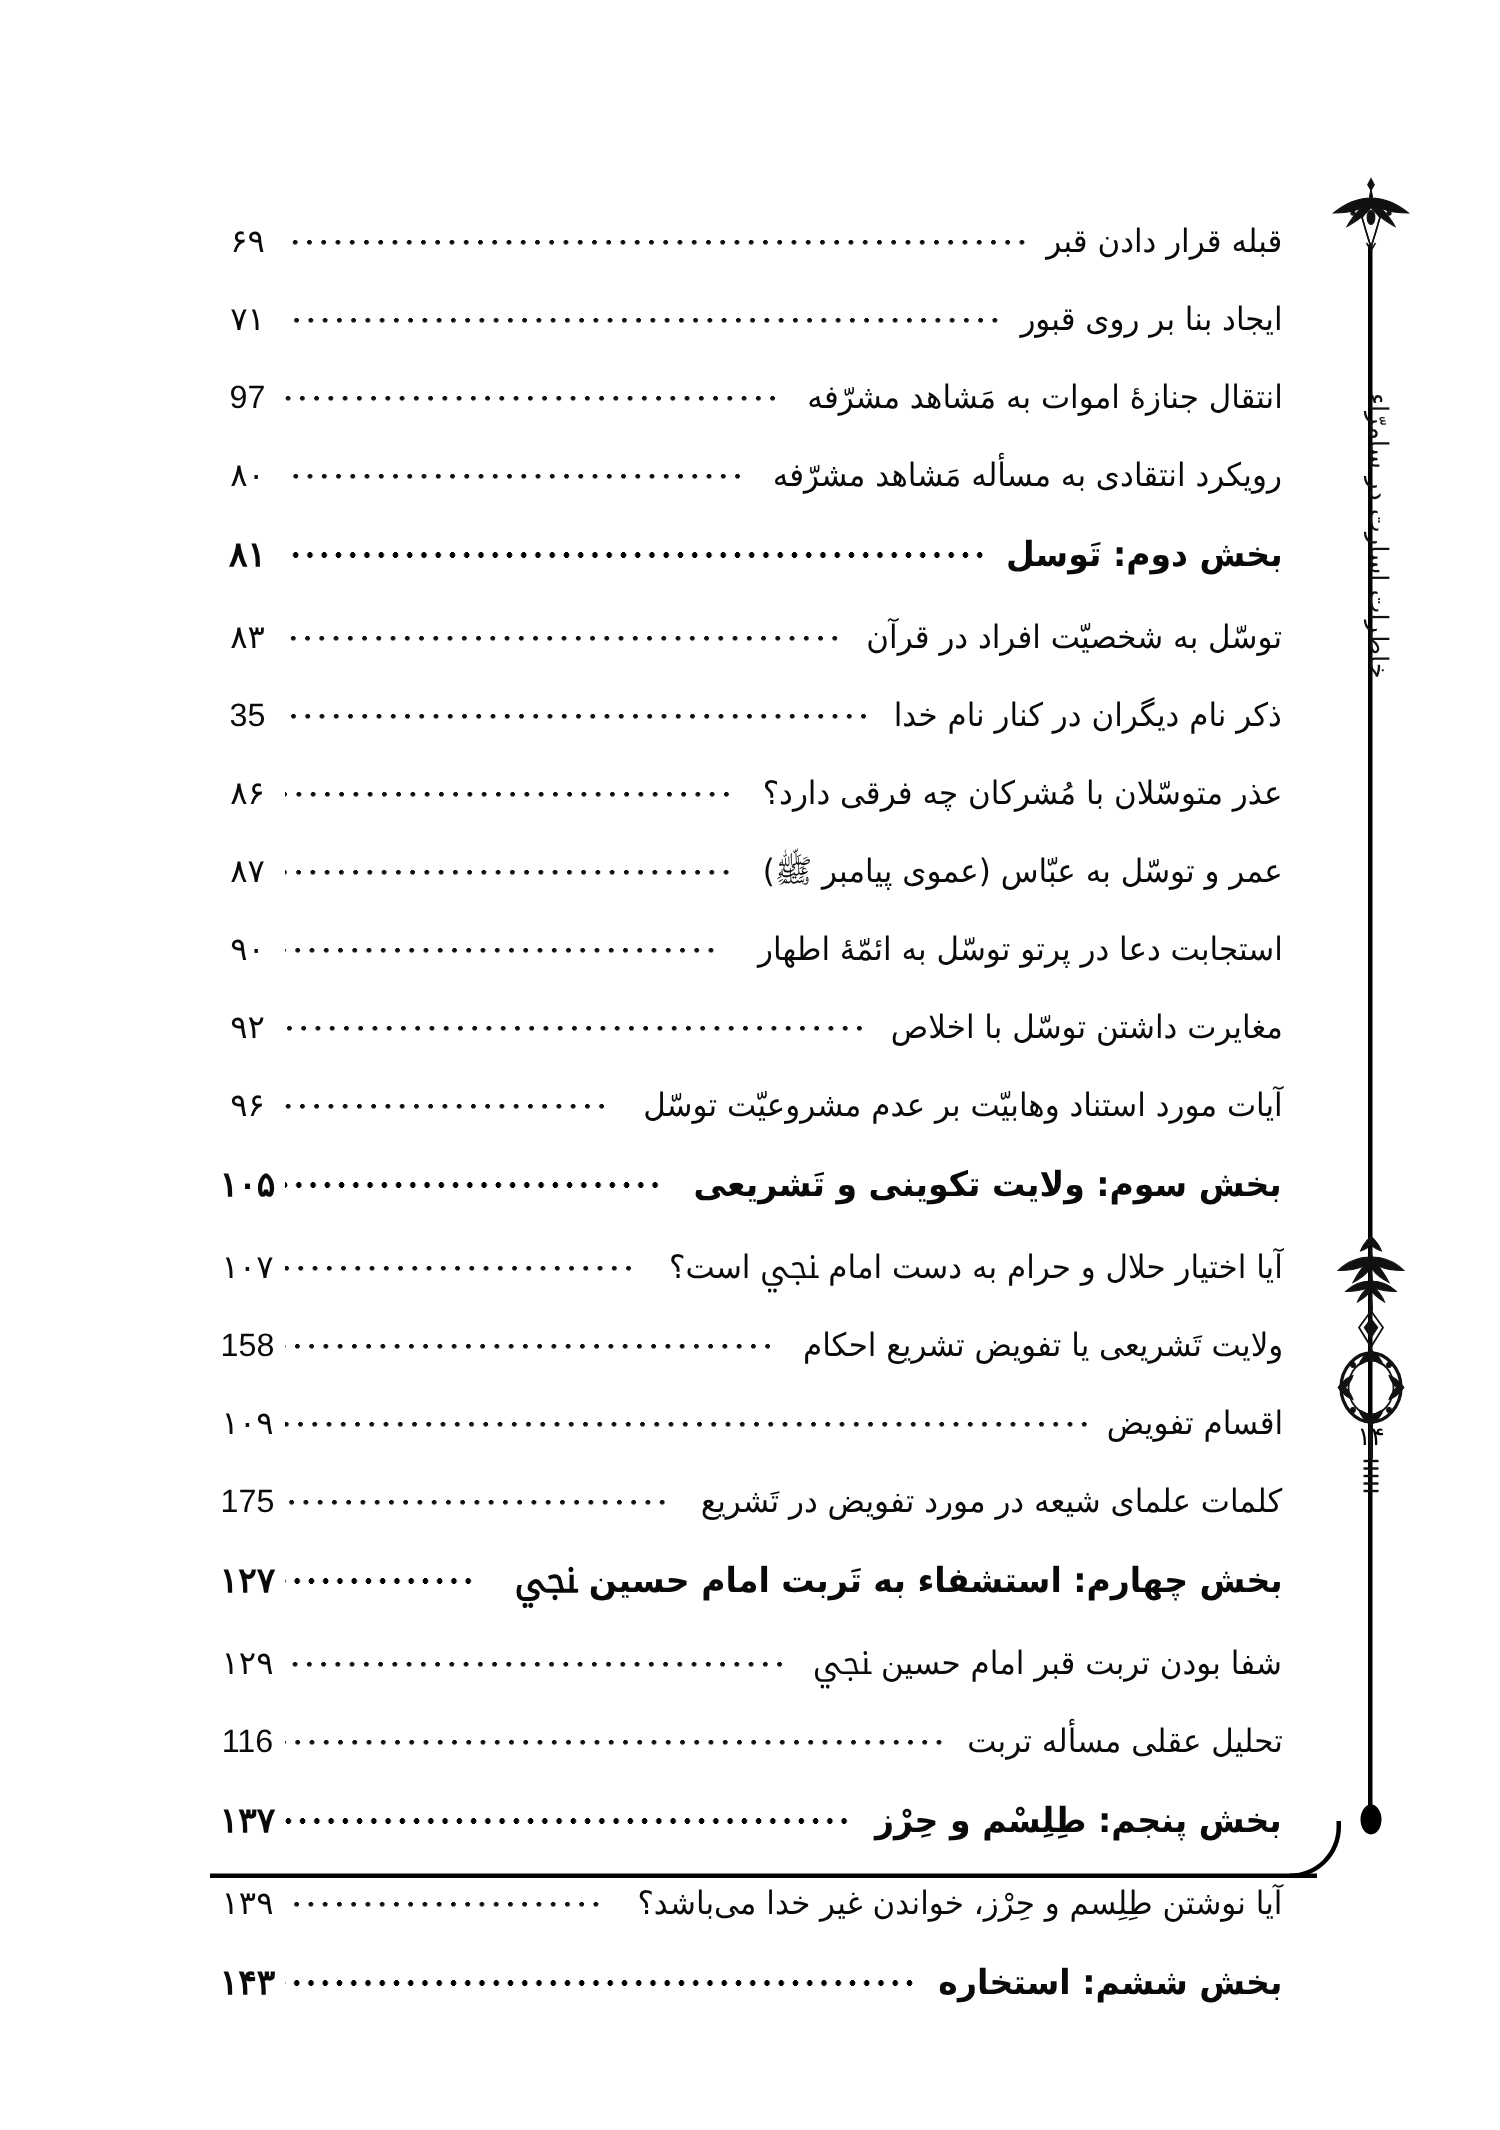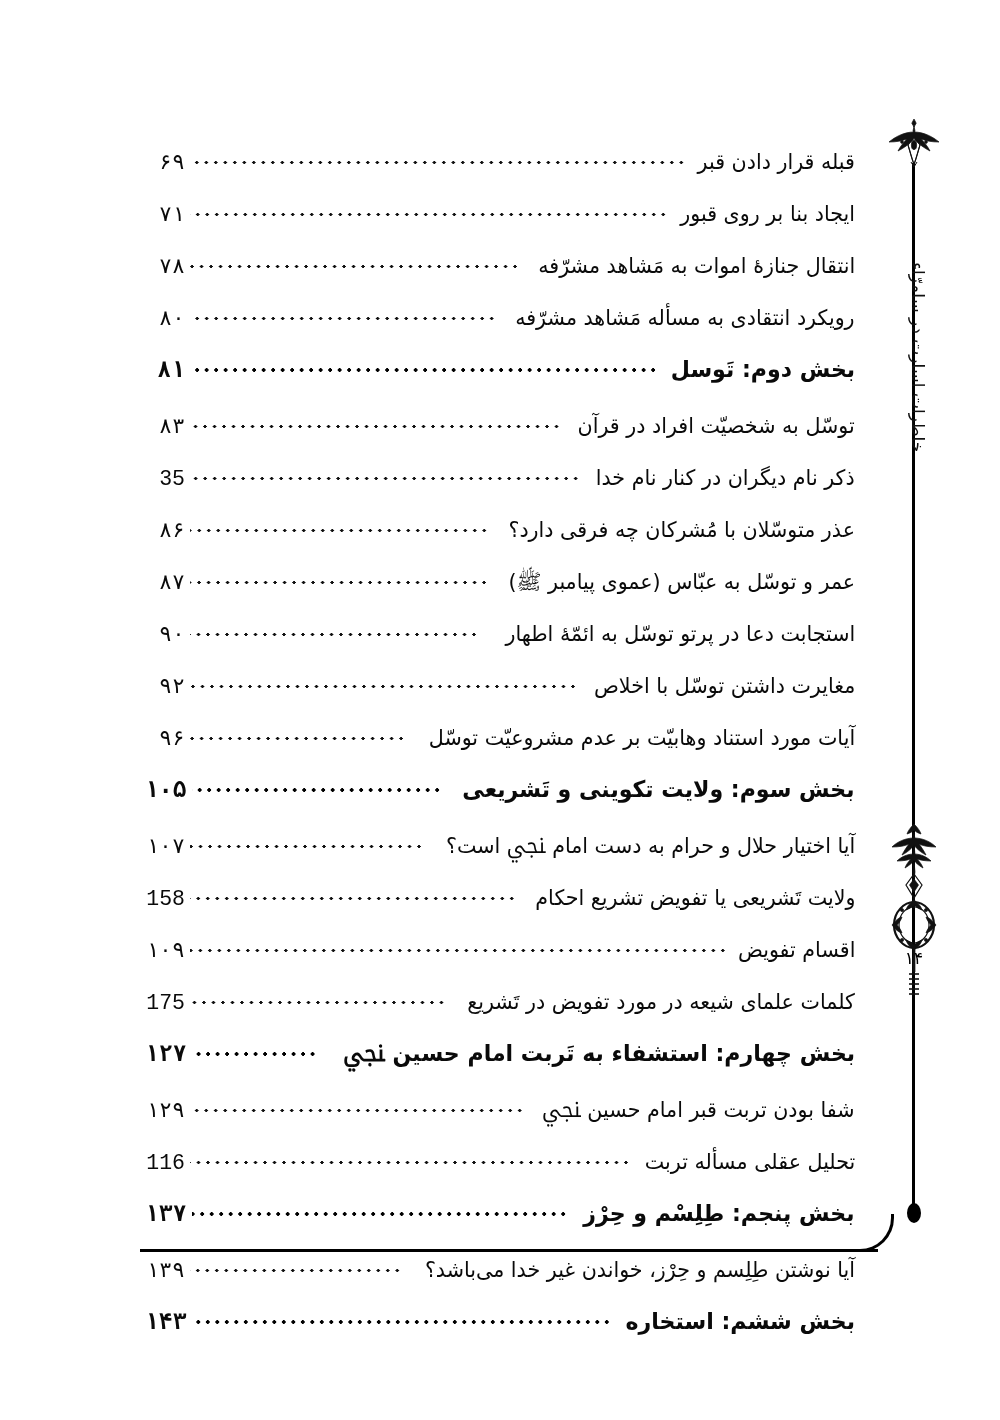--- a/index.html
+++ b/index.html
@@ -69,23 +69,23 @@
     background-repeat: repeat-x;
     background-position: right bottom;
   }
 
   .toc-page {
     flex: 0 0 auto;
     font-size: 21.5px;
     line-height: 47px;
     color: #0a0a0a;
     white-space: nowrap;
-    text-align: right;
+    text-align: center;
     min-width: 40px;
-    font-family: Liberation Mono, monospace;
+    font-family: Liberation Sans, sans-serif;
   }
 
   
   .toc-row.section .toc-title,
   .toc-row.section .toc-page {
     font-weight: bold;
     font-size: 23px;
   }
   .toc-row.section .toc-leader::after {
     height: 4px;
@@ -197,21 +197,21 @@
         <span class="toc-page">۶۹</span>
       </div>
       <div class="toc-row">
         <span class="toc-title">ایجاد بنا بر روی قبور</span>
         <span class="toc-leader"></span>
         <span class="toc-page">۷۱</span>
       </div>
       <div class="toc-row">
         <span class="toc-title">انتقال جنازۀ اموات به مَشاهد مشرّفه</span>
         <span class="toc-leader"></span>
-        <span class="toc-page">۷۸</span>
+        <span class="toc-page">97</span>
       </div>
       <div class="toc-row">
         <span class="toc-title">رویکرد انتقادی به مسأله مَشاهد مشرّفه</span>
         <span class="toc-leader"></span>
         <span class="toc-page">۸۰</span>
       </div>
       <div class="toc-row section">
         <span class="toc-title">بخش دوم: تَوسل</span>
         <span class="toc-leader"></span>
         <span class="toc-page">۸۱</span>

